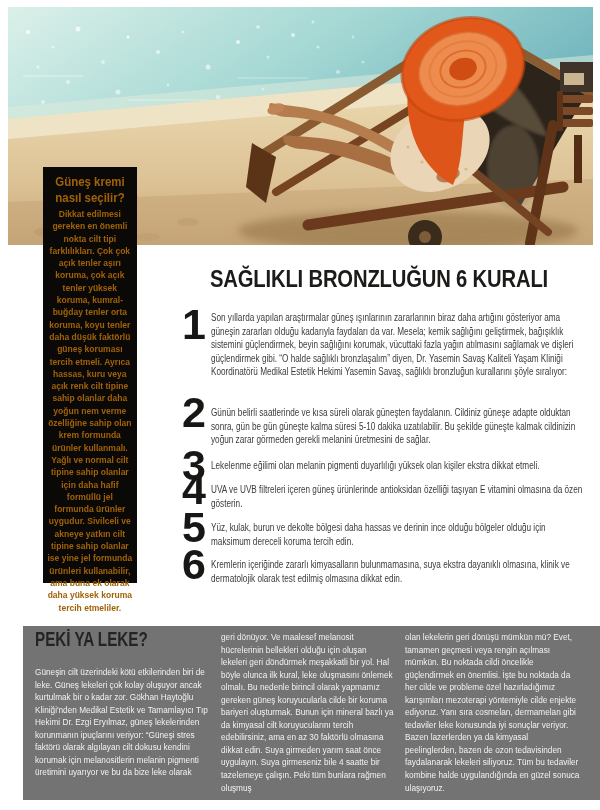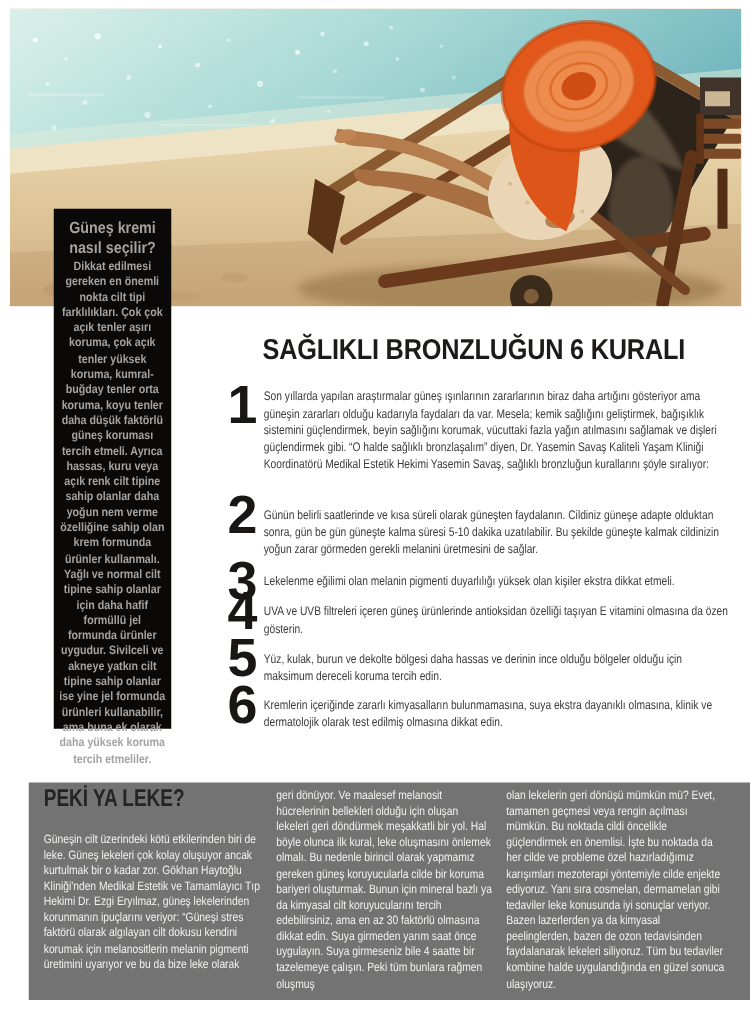--- a/index.html
+++ b/index.html
@@ -7,21 +7,21 @@
     width:600px;height:810px;background:#ffffff;position:relative;overflow:hidden;
     font-family:"Liberation Sans",sans-serif;
     -webkit-font-smoothing:antialiased;
   }
   
   .photo{position:absolute;left:8px;top:7px;width:585px;height:238px;overflow:hidden;background:#d9c49c;}
   .photo svg{display:block;}
   
   .sidebar{
     position:absolute;left:43px;top:167px;width:94px;height:416px;box-sizing:border-box;
-    background:#0b0908;color:#a3a3a3;text-align:center;padding:7px 4px 4px;
+    background:#0b0908;color:#a16207;text-align:center;padding:7px 4px 4px;
   }
   .sidebar h2{
     margin:0 0 3px;font-size:13px;line-height:15.5px;font-weight:bold;
     transform:scaleX(.88);transform-origin:50% 0;
   }
   .sidebar p{
     margin:0;font-size:9.7px;line-height:12.3px;font-weight:bold;
     transform:scaleX(.88);transform-origin:50% 0;width:113.6%;margin-left:-6.8%;
   }
   

